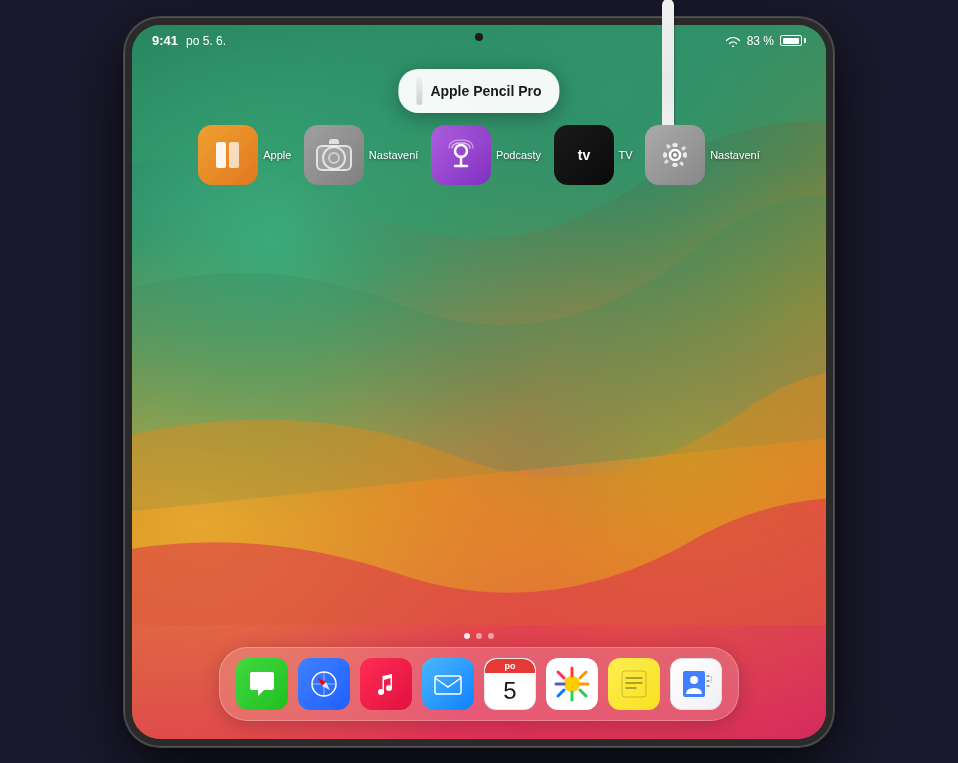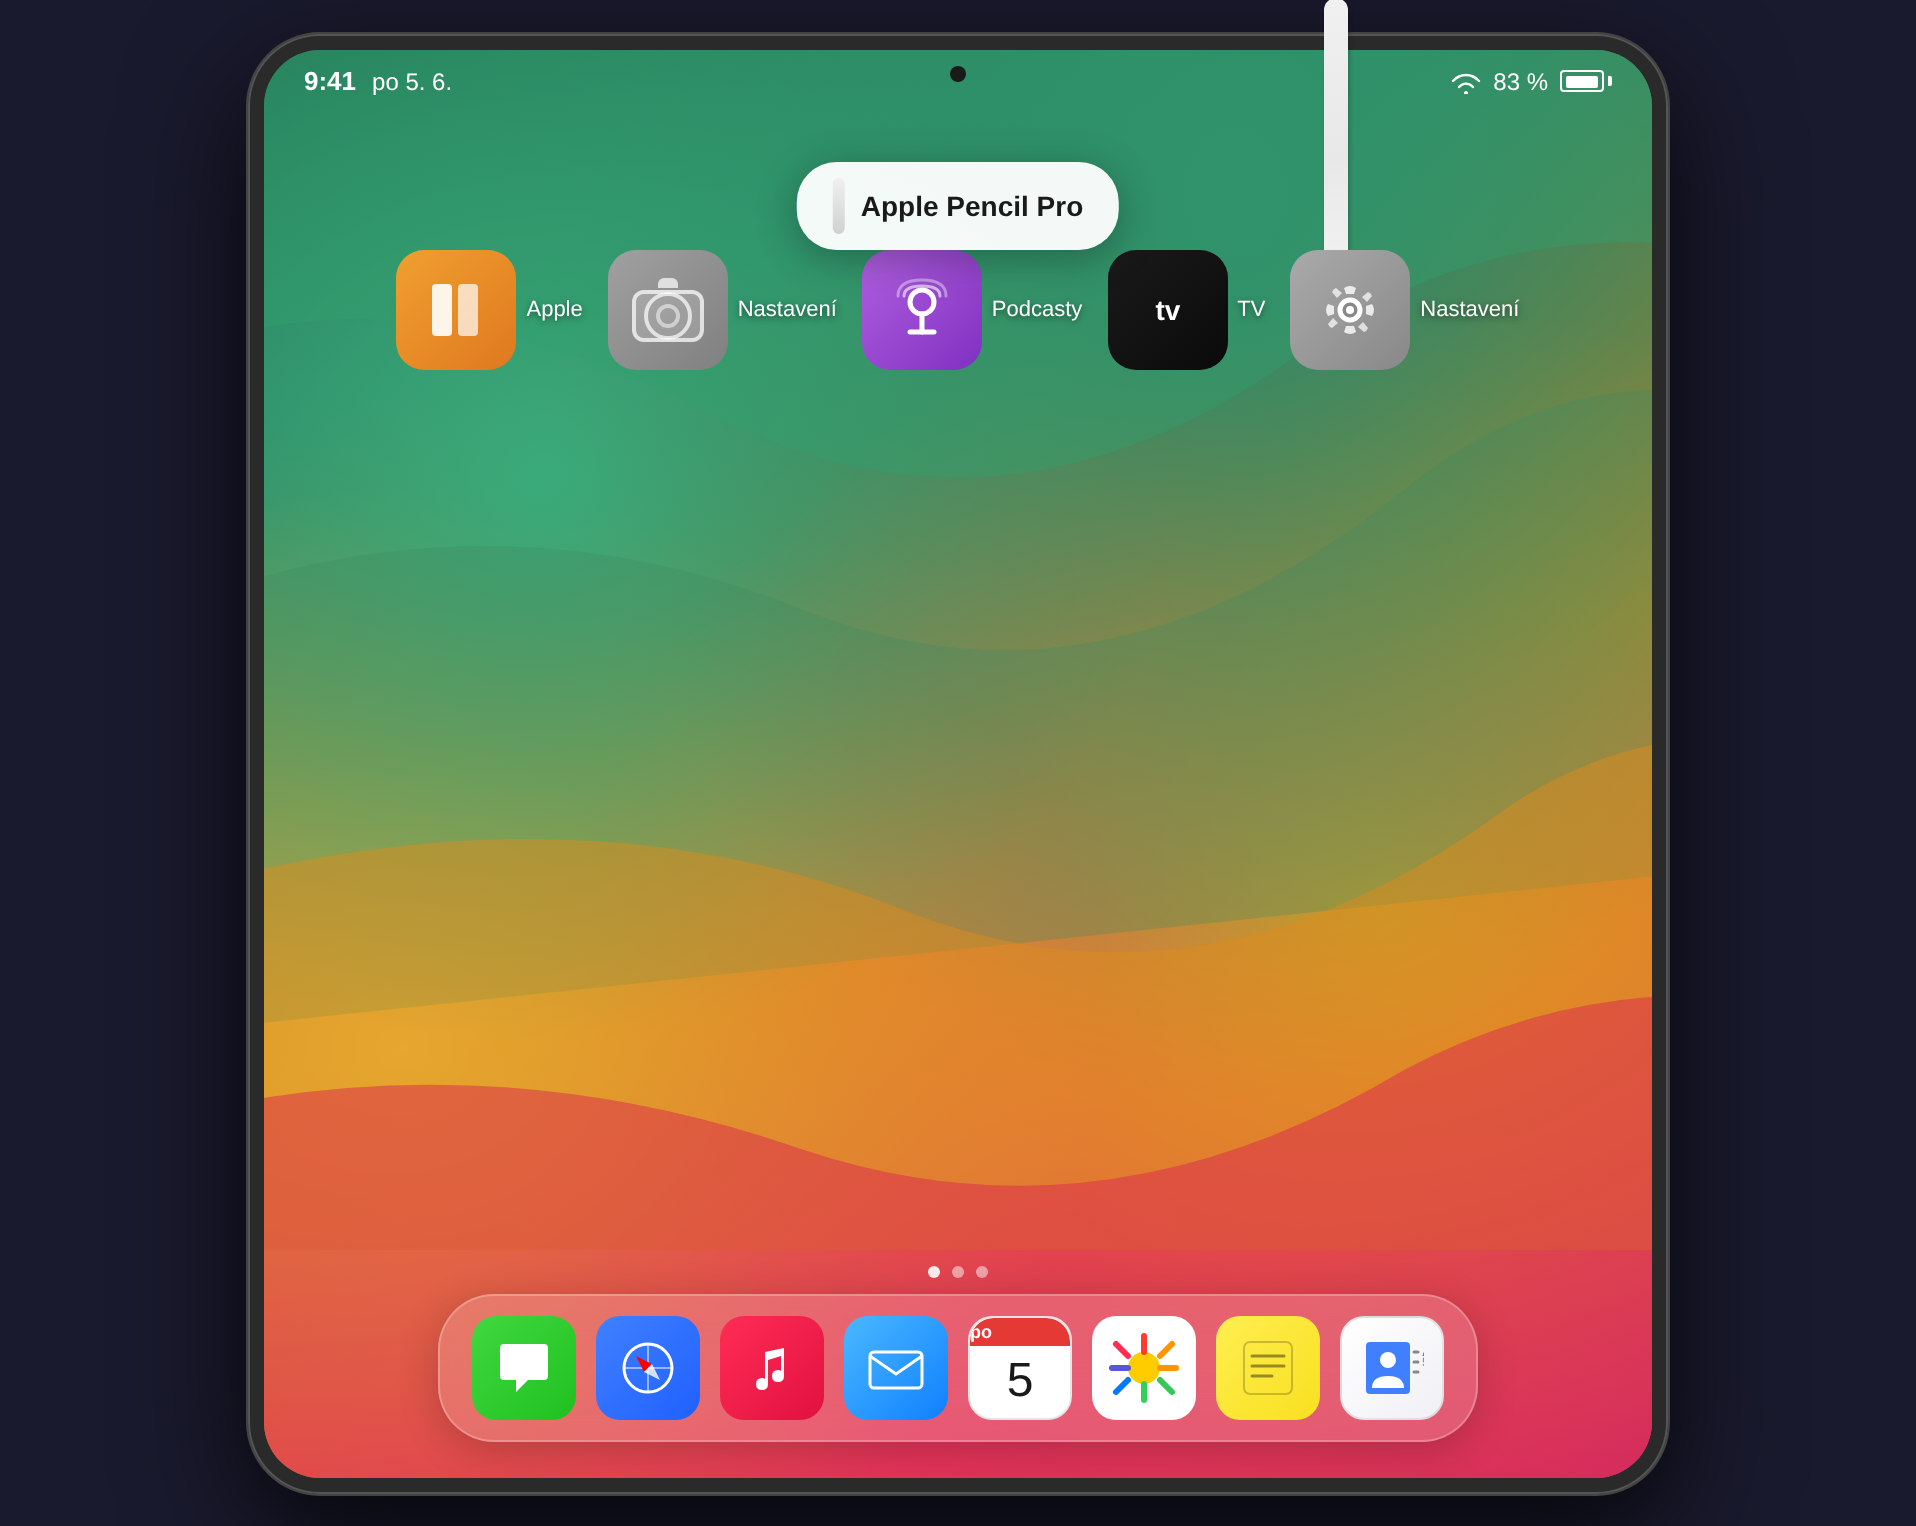--- a/index.html
+++ b/index.html
@@ -138,21 +138,21 @@
     .battery-tip {
       width: 2px;
       height: 5px;
       background: white;
       border-radius: 0 1px 1px 0;
     }
 
     
     .pencil-tooltip {
       position: absolute;
-      top: 56px;
+      top: 44px;
       left: 50%;
       transform: translateX(-50%);
       background: rgba(255,255,255,0.95);
       border-radius: 20px;
       padding: 8px 18px;
       z-index: 200;
       display: flex;
       align-items: center;
       gap: 8px;
       box-shadow: 0 4px 20px rgba(0,0,0,0.3);
@@ -494,21 +494,21 @@
 
       <div class="dock-icon icon-mail">
         <svg width="32" height="32" viewBox="0 0 32 32" xmlns="http://www.w3.org/2000/svg">
           <rect x="3" y="8" width="26" height="18" rx="2" fill="none" stroke="white" stroke-width="1.5"></rect>
           <path d="M3 10 L16 19 L29 10" stroke="white" stroke-width="1.5" fill="none"></path>
         </svg>
       </div>
 
       <div class="dock-icon icon-calendar" style="padding:0;overflow:hidden;border:1px solid rgba(0,0,0,0.1);">
         <div style="display:flex;flex-direction:column;width:100%;height:100%;border-radius:12px;overflow:hidden;">
-          <div style="background:#e53935;color:white;font-size:9px;font-weight:600;text-align:left;padding:2px 0;flex-shrink:0;">po</div>
+          <div style="background:#e53935;color:white;font-size:9px;font-weight:600;text-align:center;padding:2px 0;flex-shrink:0;">po</div>
           <div style="flex:1;display:flex;align-items:center;justify-content:center;background:white;">
             <span style="font-size:24px;font-weight:300;color:#1a1a1a;line-height:1;">5</span>
           </div>
         </div>
       </div>
 
       <div class="dock-icon icon-photos" style="padding:2px;overflow:hidden;">
         <svg width="44" height="44" viewBox="0 0 44 44" xmlns="http://www.w3.org/2000/svg">
           <circle cx="22" cy="22" r="8" fill="#ffcc00"></circle>
           <path d="M22 14 L22 6" stroke="#ff3b30" stroke-width="3" stroke-linecap="round"></path>

